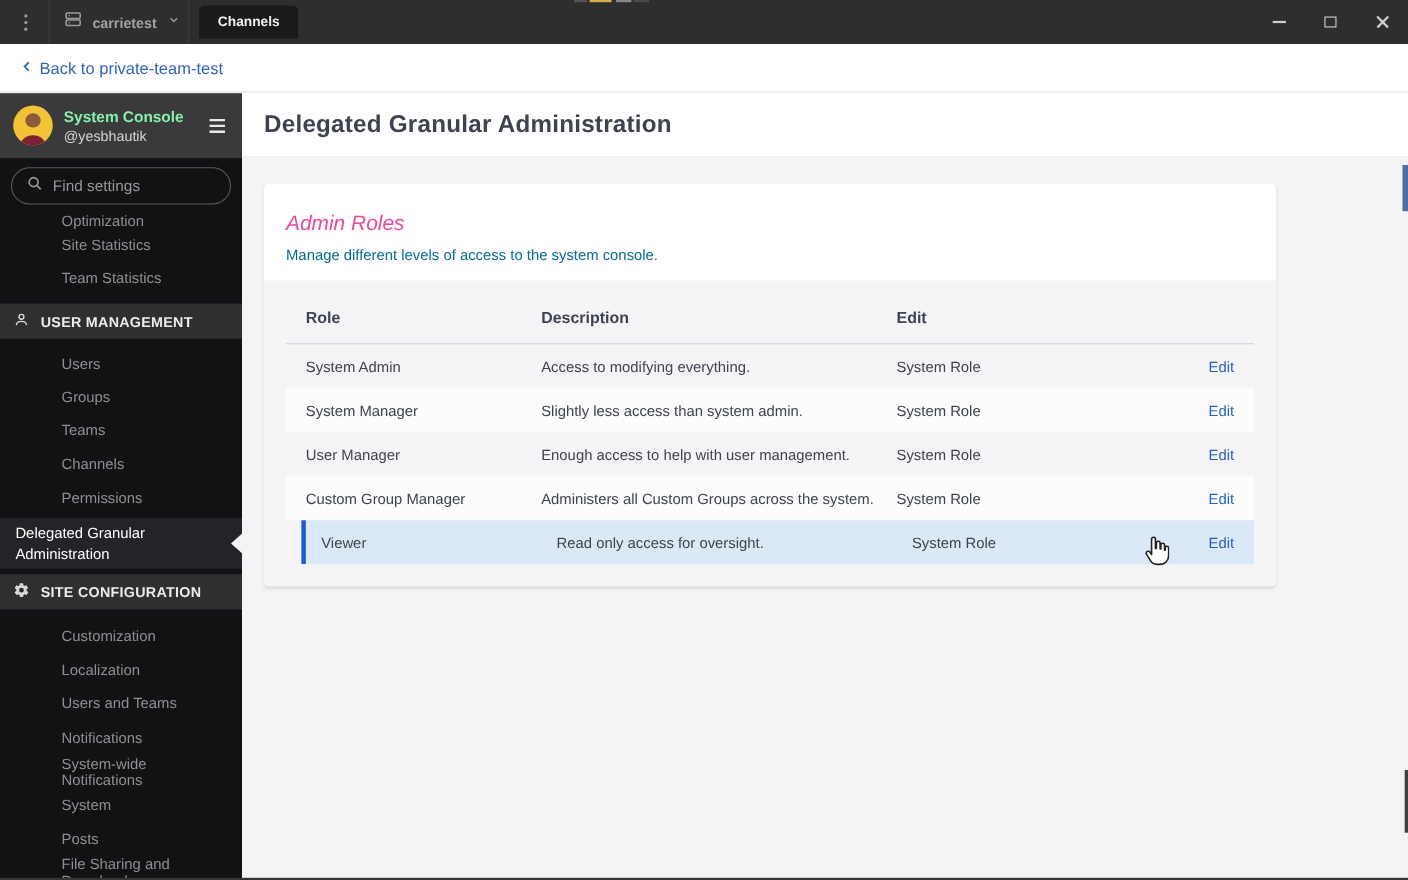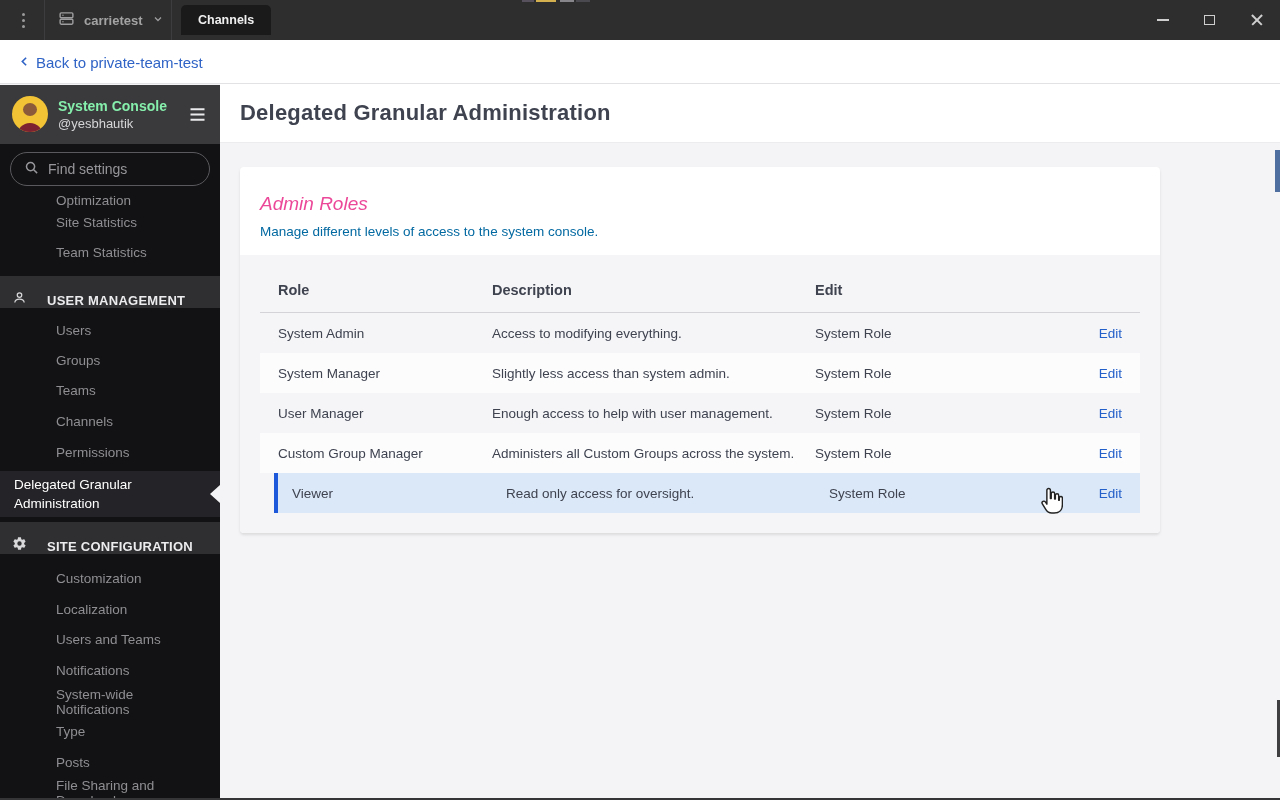--- a/index.html
+++ b/index.html
@@ -38,21 +38,21 @@
   .avatar .body { position:absolute; bottom:-5px; left:5px; width:26px; height:14px; border-radius:13px 13px 0 0; background:#7c2230; }
   .sb-titles { display:flex; flex-direction:column; gap:2px; min-width:0; }
   .sb-title { color:#86efac; font-size:14px; font-weight:bold; white-space:nowrap; }
   .sb-subtitle { color:#d6d6d8; font-size:13px; white-space:nowrap; }
   .sb-burger { margin-left:auto; cursor:pointer; display:flex; }
   .sb-search { position:absolute; top:59px; left:0; right:0; height:50px; background:#121214; z-index:3; display:flex; align-items:center; padding:16px 10px; }
   .search-pill { display:flex; align-items:center; gap:9px; width:100%; height:34px; border:1px solid #5a5a5e; border-radius:17px; padding:0 13px; }
   .search-pill input { flex:1; min-width:0; background:transparent; border:none; outline:none; color:#d0d0d2; font-size:14px; font-family:inherit; }
   .search-pill input::placeholder { color:#97979b; }
   .sb-item { position:absolute; left:0; right:12px; height:31px; display:flex; align-items:center; padding:0 28px; color:#8f8f93; font-size:13.5px; cursor:pointer; z-index:1;margin-left:28px; }
-  .sb-section { position:absolute; left:0; right:0; height:32px; display:flex; align-items:flex-end; gap:20px; padding:0 12px; background:#2f2f32; color:#ececee; font-size:13px; font-weight:bold; letter-spacing:.02em; z-index:1; }
+  .sb-section { position:absolute; left:0; right:0; height:32px; display:flex; align-items:center; gap:10px; padding:0 12px; background:#2f2f32; color:#ececee; font-size:13px; font-weight:bold; letter-spacing:.02em; z-index:1; }
   .sb-active { position:absolute; left:0; right:0; height:46px; background:#242428; color:#ffffff; font-size:13.5px; line-height:19px; padding:4px 26px 0 14px; cursor:pointer; z-index:1; }
   .sb-notch { position:absolute; right:0; top:50%; transform:translateY(-50%); width:0; height:0; border-top:9px solid transparent; border-bottom:9px solid transparent; border-right:10px solid #f4f4f6; }
 
   
   .main-header { position:absolute; top:84px; left:220px; right:0; height:59px; background:#ffffff; border-bottom:1px solid #ececee; z-index:2; }
   .page-title { position:absolute; left:20px; top:50%; transform:translateY(-50%); font-size:22px; font-weight:bold; color:#3f4350; letter-spacing:.01em; }
   .content { position:absolute; top:143px; left:220px; right:0; bottom:0; background:#f4f4f6; }
   .card { position:absolute; left:20px; top:24px; width:920px; height:366px; background:#ffffff; border-radius:4px; box-shadow:0 2px 3px rgba(0,0,0,.10); }
   .card-head { position:absolute; top:0; left:0; right:0; height:88px; padding:26px 20px 0; }
   .card-title { font-size:19px; color:#ec4899;font-style:italic; }
@@ -222,21 +222,21 @@
     <div class="sb-item" style="top:509px">
         <span>Localization</span>
       </div>
     <div class="sb-item" style="top:570px">
         <span>Notifications</span>
       </div>
     <div class="sb-item" style="top:601px">
         <span>System-wide Notifications</span>
       </div>
     <div class="sb-item" style="top:631px">
-        <span>Type</span>
+        <span>System</span>
       </div>
     <div class="sb-item" style="top:662px">
         <span>Posts</span>
       </div>
     <div class="sb-item" style="top:692px">
         <span>File Sharing and Downloads</span>
       </div>
   </div>
 
   <div class="main-header">

